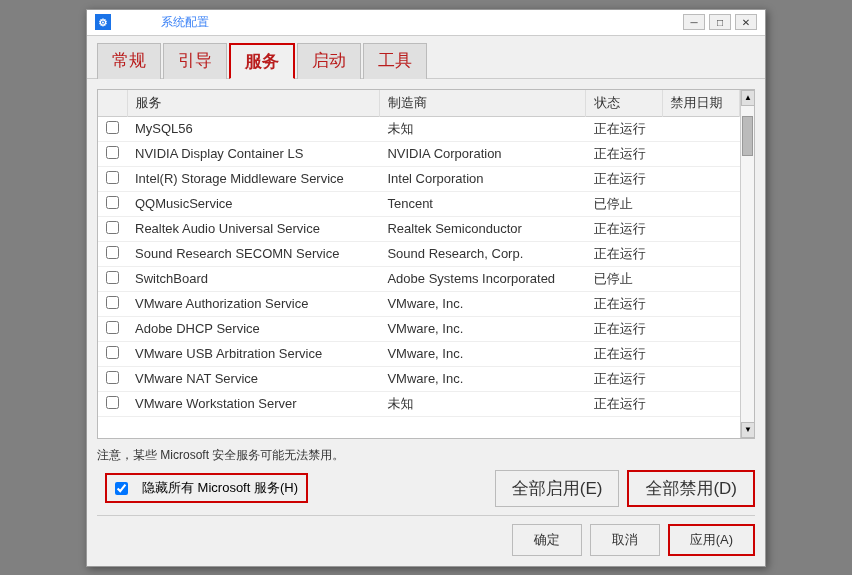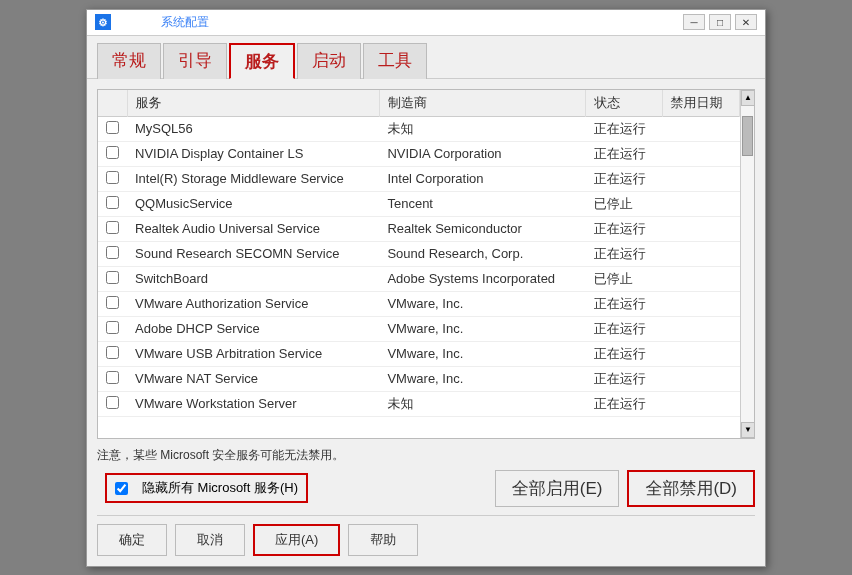--- a/index.html
+++ b/index.html
@@ -220,21 +220,21 @@
       cursor: pointer;
       font-size: 17px;
       font-family: inherit;
       color: #333;
     }
     .btn.highlighted {
       border: 2px solid #c00;
     }
     .action-row {
       display: flex;
-      justify-content: flex-start;
+      justify-content: flex-end;
       gap: 8px;
       margin-top: 8px;
       padding-top: 8px;
       border-top: 1px solid #ccc;
     }
     .btn-action {
       padding: 5px 20px;
       background: #f0f0f0;
       border: 1px solid #bbb;
       cursor: pointer;
@@ -391,17 +391,16 @@
         </label>
         <div class="btn-group">
           <button class="btn">全部启用(E)</button>
           <button class="btn highlighted">全部禁用(D)</button>
         </div>
       </div>
       <div class="action-row">
         <button class="btn-action">确定</button>
         <button class="btn-action">取消</button>
         <button class="btn-action highlighted">应用(A)</button>
-        <button class="btn-action">帮助</button>
       </div>
     </div>
   </div>
 </div>
 
 </body></html>

